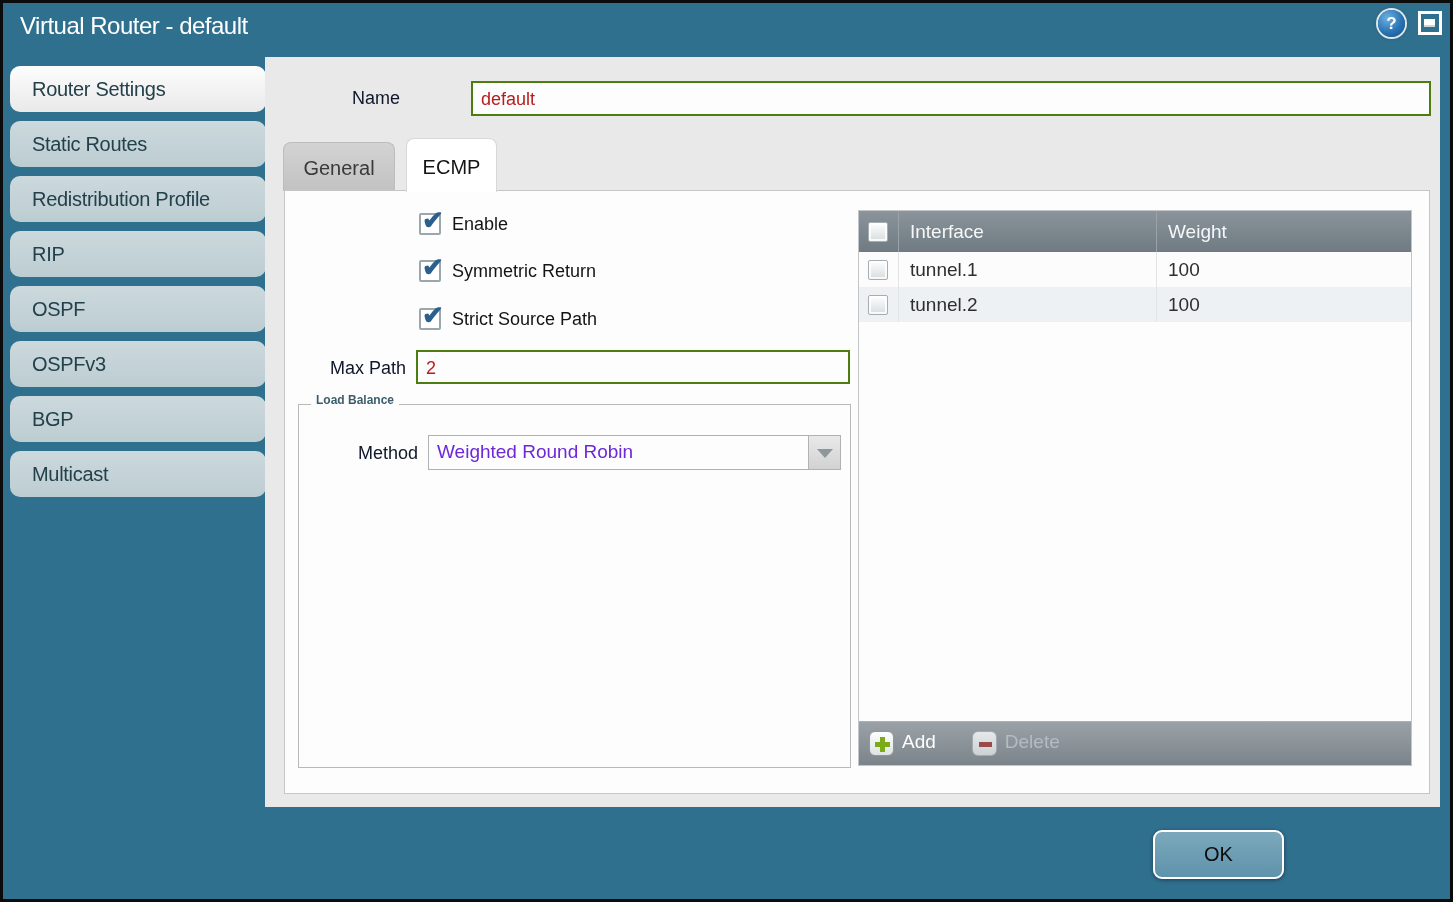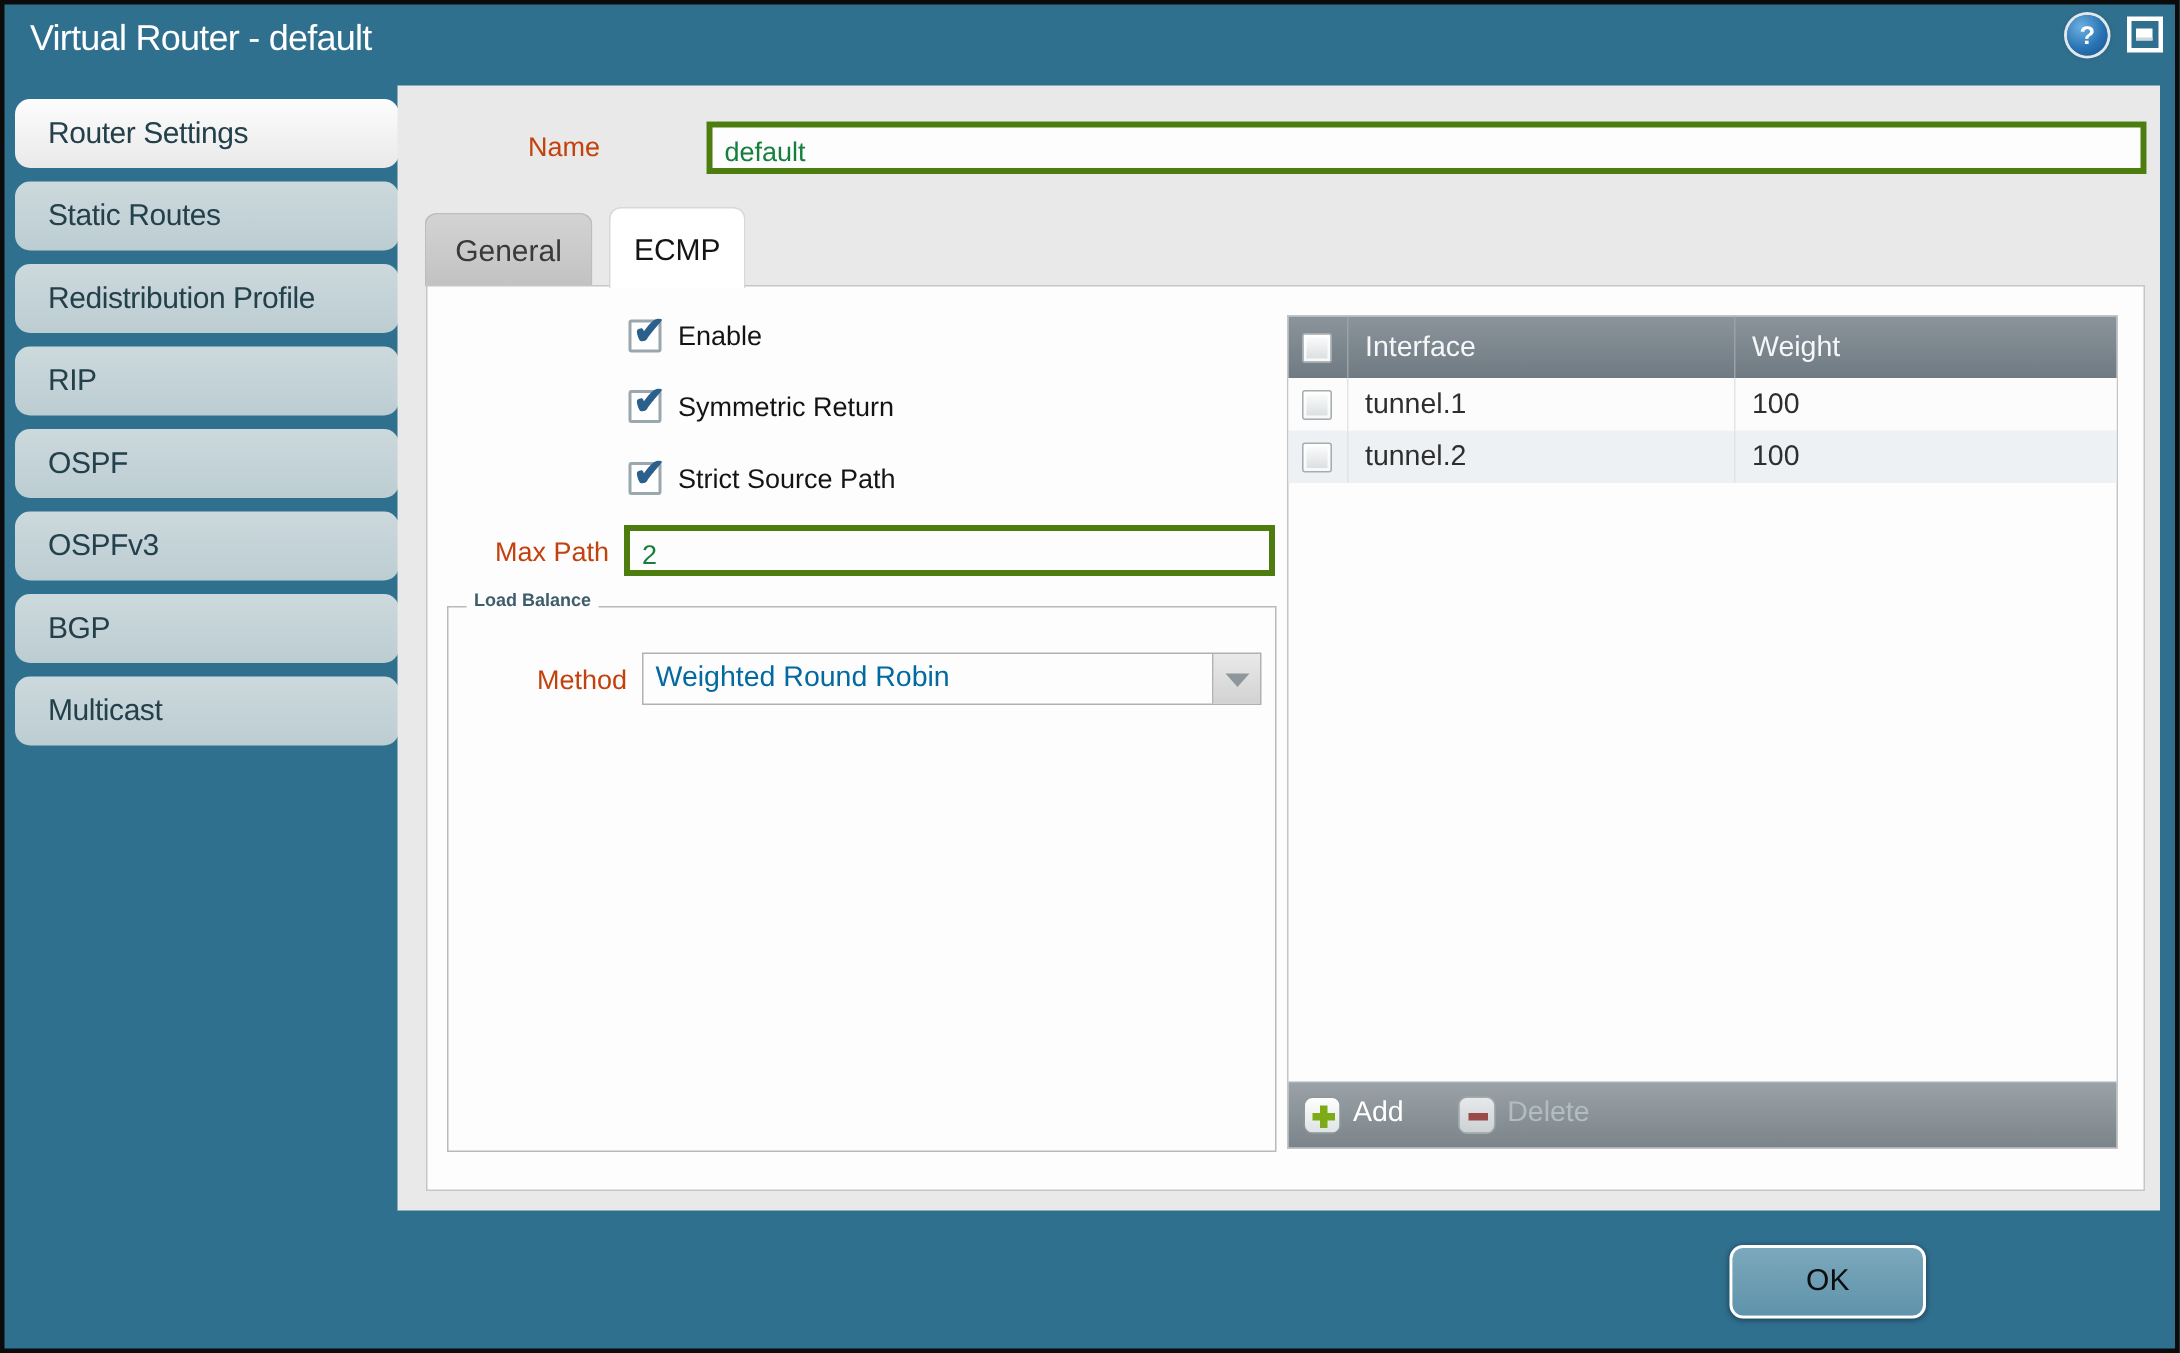--- a/index.html
+++ b/index.html
@@ -23,23 +23,23 @@
 
   
   .side-item { position:absolute; left:7px; width:256px; height:46px; border-radius:10px;
     background:linear-gradient(#ccd9dd,#bccdd2); color:#24404b; font-size:20px;
     line-height:46px; padding-left:22px; cursor:pointer; letter-spacing:-0.3px; }
   .side-item.selected { background:linear-gradient(#fdfdfd,#e9e9e9); }
 
   
   .main-panel { position:absolute; left:262px; top:54px; width:1175px; height:750px; background:#e9e9e9; }
 
-  .field-label { position:absolute; color:#c2410c; font-size:18px; text-align:right; }
-  .text-input { position:absolute; background:#fdfdfd; border:4px solid #4d7c0f;
-    font-size:18px; color:#15803d; padding:0 8px; font-family:"Liberation Sans",sans-serif; }
+  .field-label { position:absolute; color:#0f172a; font-size:18px; text-align:right; }
+  .text-input { position:absolute; background:#fdfdfd; border:2px solid #4d7c0f;
+    font-size:18px; color:#b91c1c; padding:0 8px; font-family:"Liberation Sans",sans-serif; }
 
   
   .tab { position:absolute; border-radius:8px 8px 0 0; font-size:20px; text-align:center; cursor:pointer; }
   .tab.general { left:18px; top:85px; width:112px; height:49px; line-height:51px;
     background:linear-gradient(#d3d3d3,#c2c2c2); color:#3a3a3a; border:1px solid #bdbdbd; border-bottom:none; }
   .tab.ecmp { left:141px; top:81px; width:91px; height:54px; line-height:56px;
     background:#fff; color:#141414; z-index:3; border:1px solid #d8d8d8; border-bottom:none; }
 
   .content-panel { position:absolute; left:19px; top:133px; width:1146px; height:604px;
     background:#fdfdfd; border:1px solid #c6c6c6; z-index:2; }
@@ -53,21 +53,21 @@
 
   
   .lb-fieldset { position:absolute; left:13px; top:213px; width:553px; height:364px;
     border:1px solid #b9b9b9; }
   .lb-legend { position:absolute; left:12px; top:-12px; background:#fdfdfd; padding:0 5px;
     font-size:12px; font-weight:bold; color:#3e5d6b; }
 
   
   .dropdown { position:absolute; left:129px; top:30px; width:413px; height:35px;
     background:#fdfdfd; border:1px solid #aeb2b5; cursor:pointer; }
-  .dropdown .dd-text { position:absolute; left:8px; top:5px; font-size:19px; color:#0369a1; }
+  .dropdown .dd-text { position:absolute; left:8px; top:5px; font-size:19px; color:#6d28d9; }
   .dd-btn { position:absolute; right:0; top:0; width:32px; height:100%;
     background:linear-gradient(#e9e9e9,#d2d2d2); border-left:1px solid #b2b2b2; }
   .dd-arrow { position:absolute; left:8px; top:13px; width:0; height:0;
     border-left:8px solid transparent; border-right:8px solid transparent; border-top:9px solid #8e979c; }
 
   
   .tbl { position:absolute; left:573px; top:19px; width:554px; height:556px;
     border:1px solid #c3c6c8; background:#fdfdfd; }
   .tbl-header { position:absolute; left:0; top:0; width:100%; height:41px; display:flex;
     background:linear-gradient(#8b949b,#6f7a82); color:#f5f7f8; font-size:19px; }

